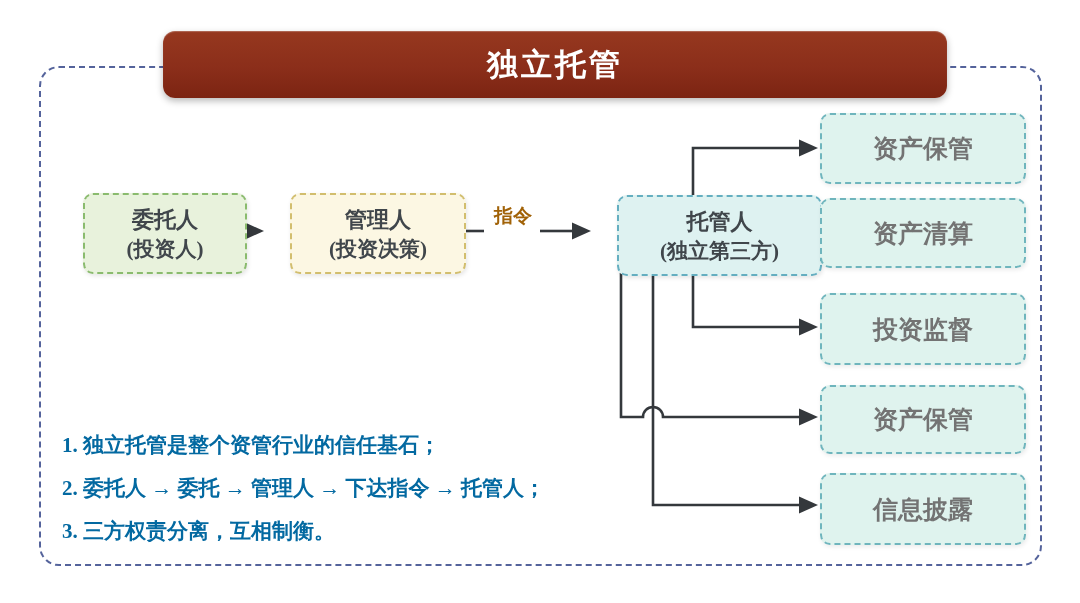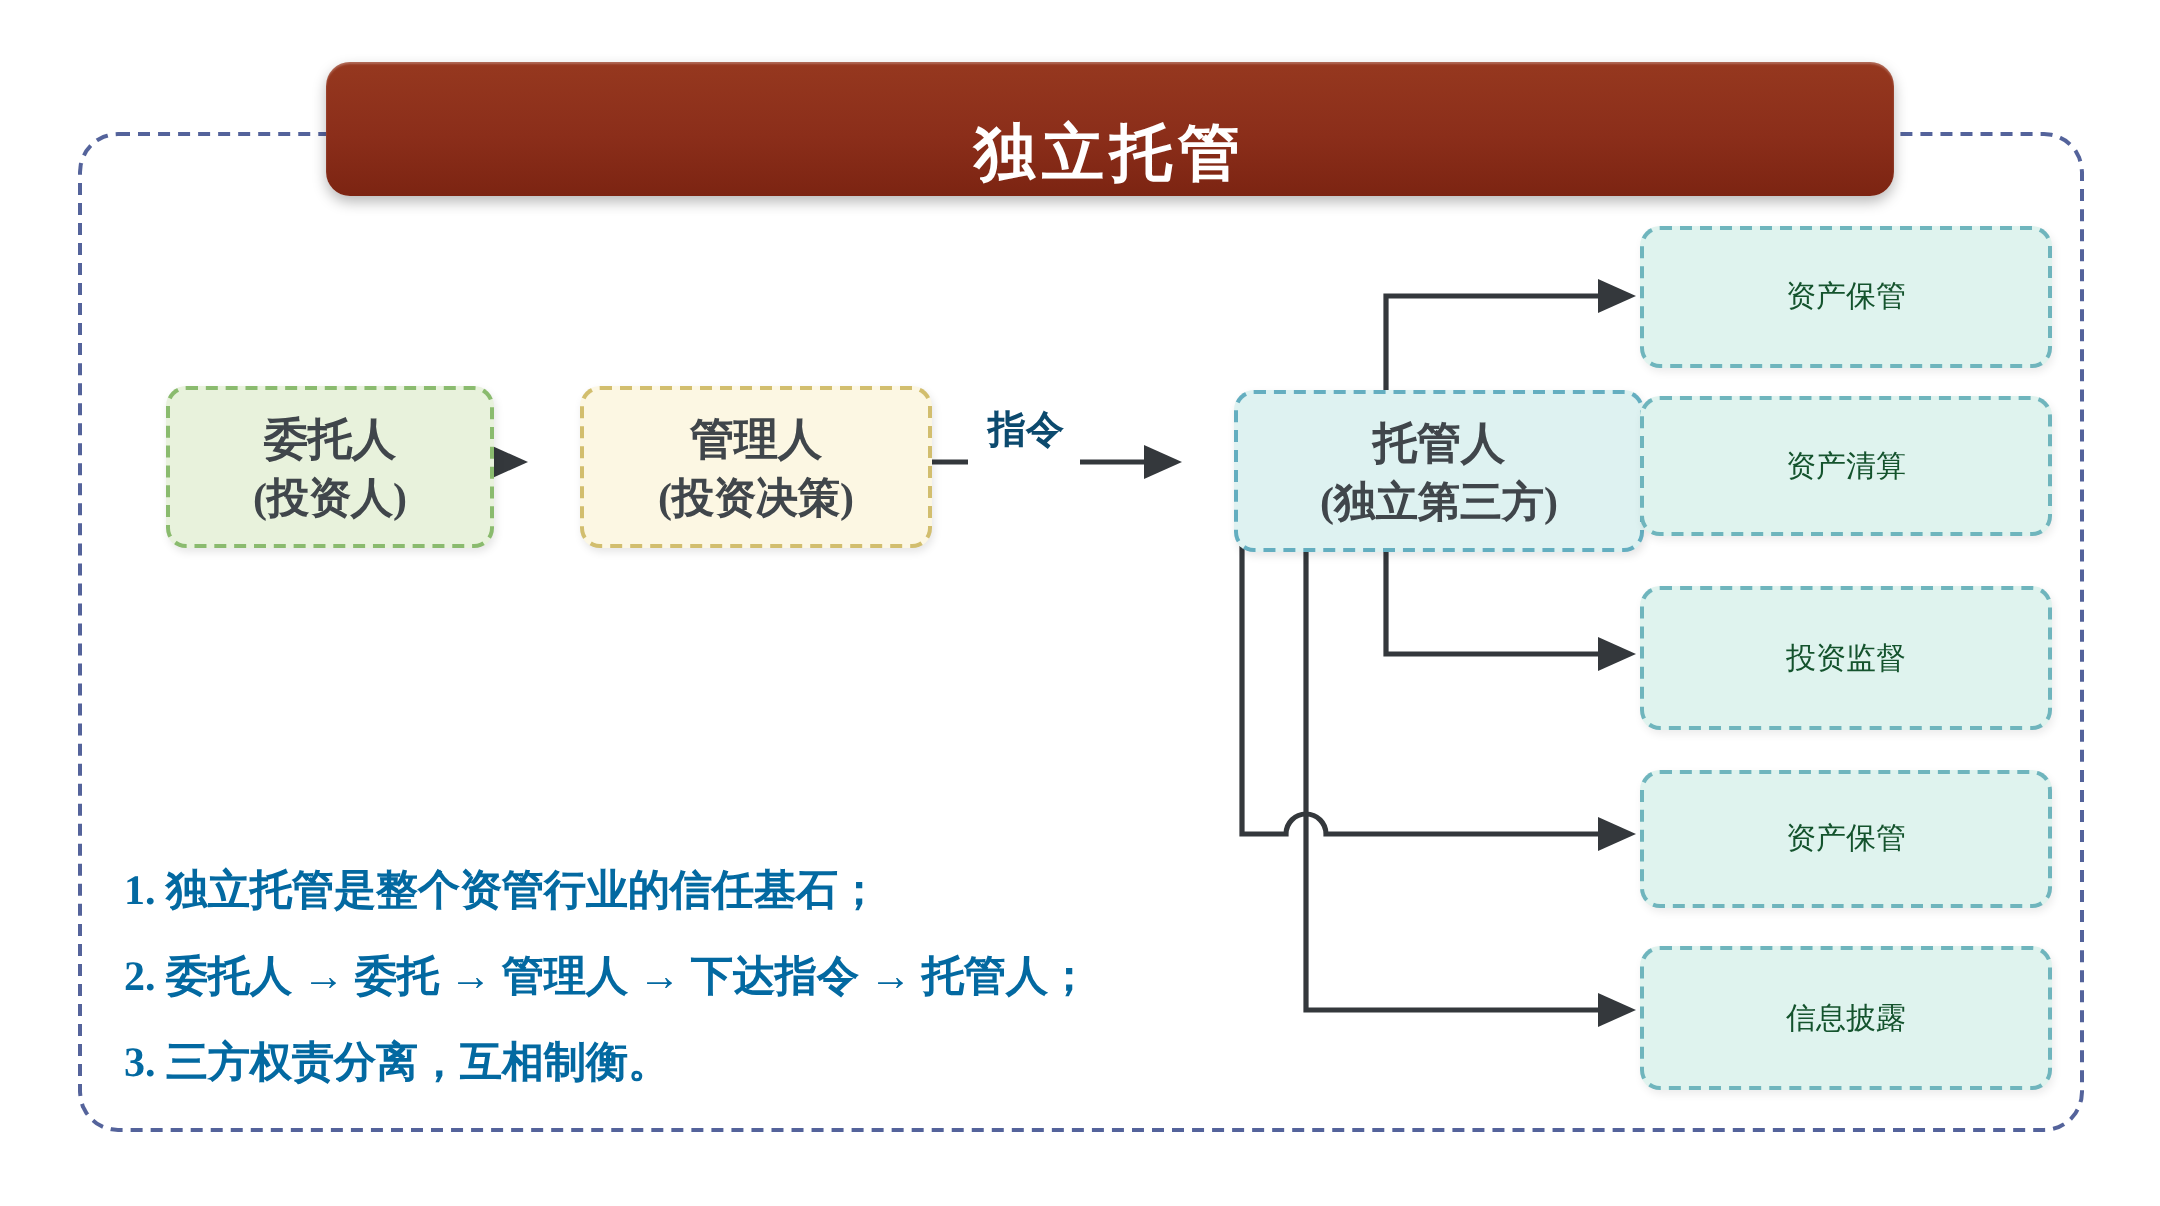--- a/index.html
+++ b/index.html
@@ -10,21 +10,21 @@
   }
   .outer-frame{
     position:absolute;left:39px;top:66px;width:999px;height:496px;
     border:2px dashed #54639B;border-radius:20px;
   }
   .banner{
     position:absolute;left:163px;top:31px;width:784px;height:67px;
     background:linear-gradient(180deg,#96381F 0%,#8B2E1A 55%,#7C2412 100%);
     border-radius:12px;
     box-shadow:0 3px 7px rgba(0,0,0,0.28), inset 0 1px 1px rgba(255,255,255,0.25);
-    display:flex;align-items:flex-end;justify-content:center;
+    display:flex;align-items:center;justify-content:center;
     color:#ffffff;font-size:31px;font-weight:bold;letter-spacing:3px;
   }
   .node{
     position:absolute;border-radius:10px;
     display:flex;flex-direction:column;align-items:center;justify-content:center;
     font-weight:bold;color:#40464B;text-align:center;
     box-shadow:1px 2px 4px rgba(0,0,0,0.10);
     margin-left:25px;
   }
   .node .l1{font-size:22px;line-height:31px;}
@@ -38,31 +38,31 @@
     background:#FCF7E3;border:2px dashed #D2BE6E;
   }
   .node-custodian{
     left:592px;top:195px;width:201px;height:77px;
     background:#DEF2F1;border:2px dashed #64AEC0;
   }
   .func{
     position:absolute;left:820px;width:202px;height:67px;
     background:#DFF3EE;border:2px dashed #6FB5BD;border-radius:10px;
     display:flex;align-items:center;justify-content:center;
-    font-size:15px;font-weight:normal;color:#14532d;
+    font-size:25px;font-weight:bold;color:#737373;
     box-shadow:1px 2px 4px rgba(0,0,0,0.08);
   }
   .func-1{top:113px;}
   .func-2{top:198px;height:66px;}
   .func-3{top:293px;height:68px;text-align:center;}
   .func-4{top:385px;height:65px;}
   .func-5{top:473px;height:68px;}
   .edge-label{
     position:absolute;left:458px;top:202px;width:110px;
-    text-align:center;font-weight:bold;color:#0c4a6e;font-size:19px;line-height:28px;
+    text-align:center;font-weight:bold;color:#a16207;font-size:19px;line-height:28px;
   }
   .notes{
     position:absolute;left:62px;top:424px;
     font-size:21px;font-weight:bold;color:#0369a1;
   }
   .notes .note-line{height:43px;line-height:43px;white-space:nowrap;}
   svg.wires{position:absolute;left:0;top:0;width:1080px;height:603px;pointer-events:none;}
   svg.wires path{stroke:#34383C;stroke-width:2.6;fill:none;}
   svg.wires polygon{fill:#34383C;stroke:none;}
 </style>

